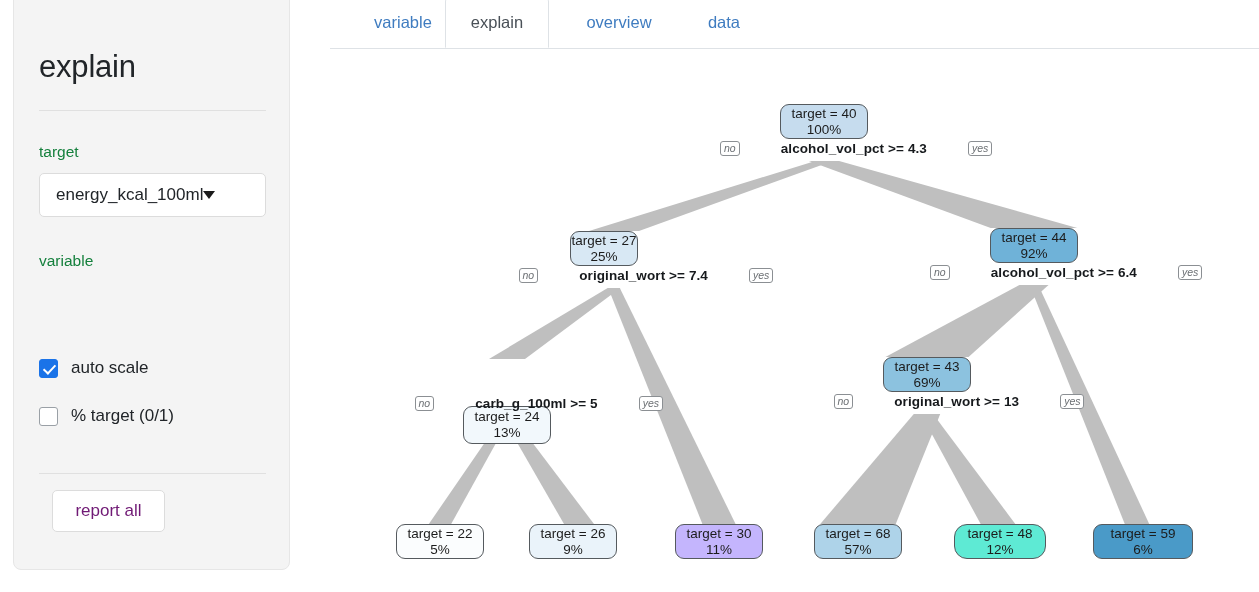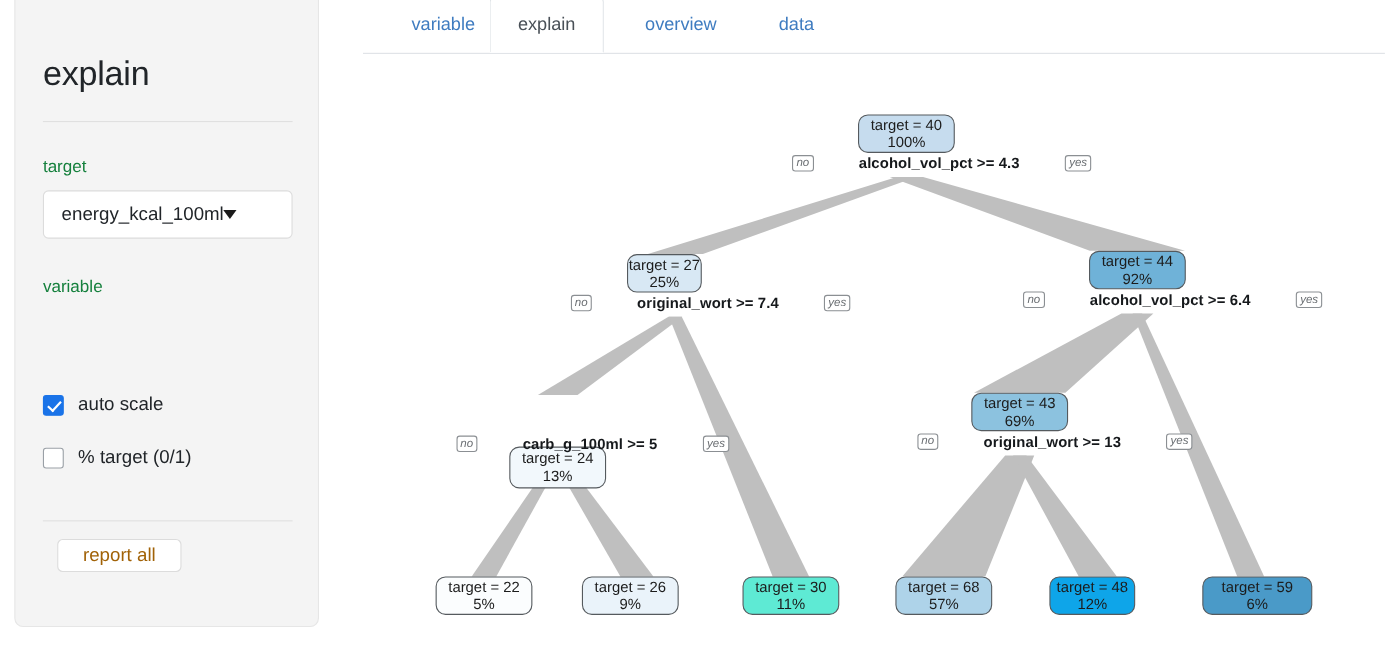--- a/index.html
+++ b/index.html
@@ -131,27 +131,27 @@
     font-size: 17px;
     color: #212529;
     white-space: nowrap;
   }
 
   #btn-report-all {
     position: absolute;
     left: 38px;
     top: 497px;
     width: 113px;
-    height: 30px;
+    height: 42px;
     background: #ffffff;
     border: 1px solid #dcdcdc;
     border-radius: 5px;
     font-size: 17px;
     font-family: "Liberation Sans", sans-serif;
-    color: #a16207;
+    color: #701a75;
     cursor: pointer;
     padding: 0;
   }
 
   
   #tabstrip {
     position: absolute;
     left: 330px;
     top: 0px;
     width: 929px;
@@ -342,29 +342,29 @@
         <span class="badge badge-yes">yes</span>
       </div>
       <div class="tnode" style="left: 66px; top: 475px; width: 88px; height: 35px; background: rgb(251, 253, 254);">
         <div>target = 22</div>
         <div class="nv2">5%</div>
       </div>
       <div class="tnode" style="left: 199px; top: 475px; width: 88px; height: 35px; background: rgb(234, 243, 250);">
         <div>target = 26</div>
         <div class="nv2">9%</div>
       </div>
-      <div class="tnode" style="left: 345px; top: 475px; width: 88px; height: 35px; background: #5eead4;">
+      <div class="tnode" style="left: 345px; top: 475px; width: 88px; height: 35px; background: #c4b5fd;">
         <div>target = 30</div>
         <div class="nv2">11%</div>
       </div>
       <div class="tnode" style="left: 484px; top: 475px; width: 88px; height: 35px; background: rgb(174, 211, 233);">
         <div>target = 68</div>
         <div class="nv2">57%</div>
       </div>
-      <div class="tnode" style="left: 624px; top: 475px; width: 78px; height: 35px; background: #0ea5e9;">
+      <div class="tnode" style="left: 624px; top: 475px; width: 92px; height: 35px; background: #5eead4; border-radius: 13px;">
         <div>target = 48</div>
         <div class="nv2">12%</div>
       </div>
       <div class="tnode" style="left: 763px; top: 475px; width: 100px; height: 35px; background: rgb(74, 154, 200);">
         <div>target = 59</div>
         <div class="nv2">6%</div>
       </div>
     </div>
 </div>
 

